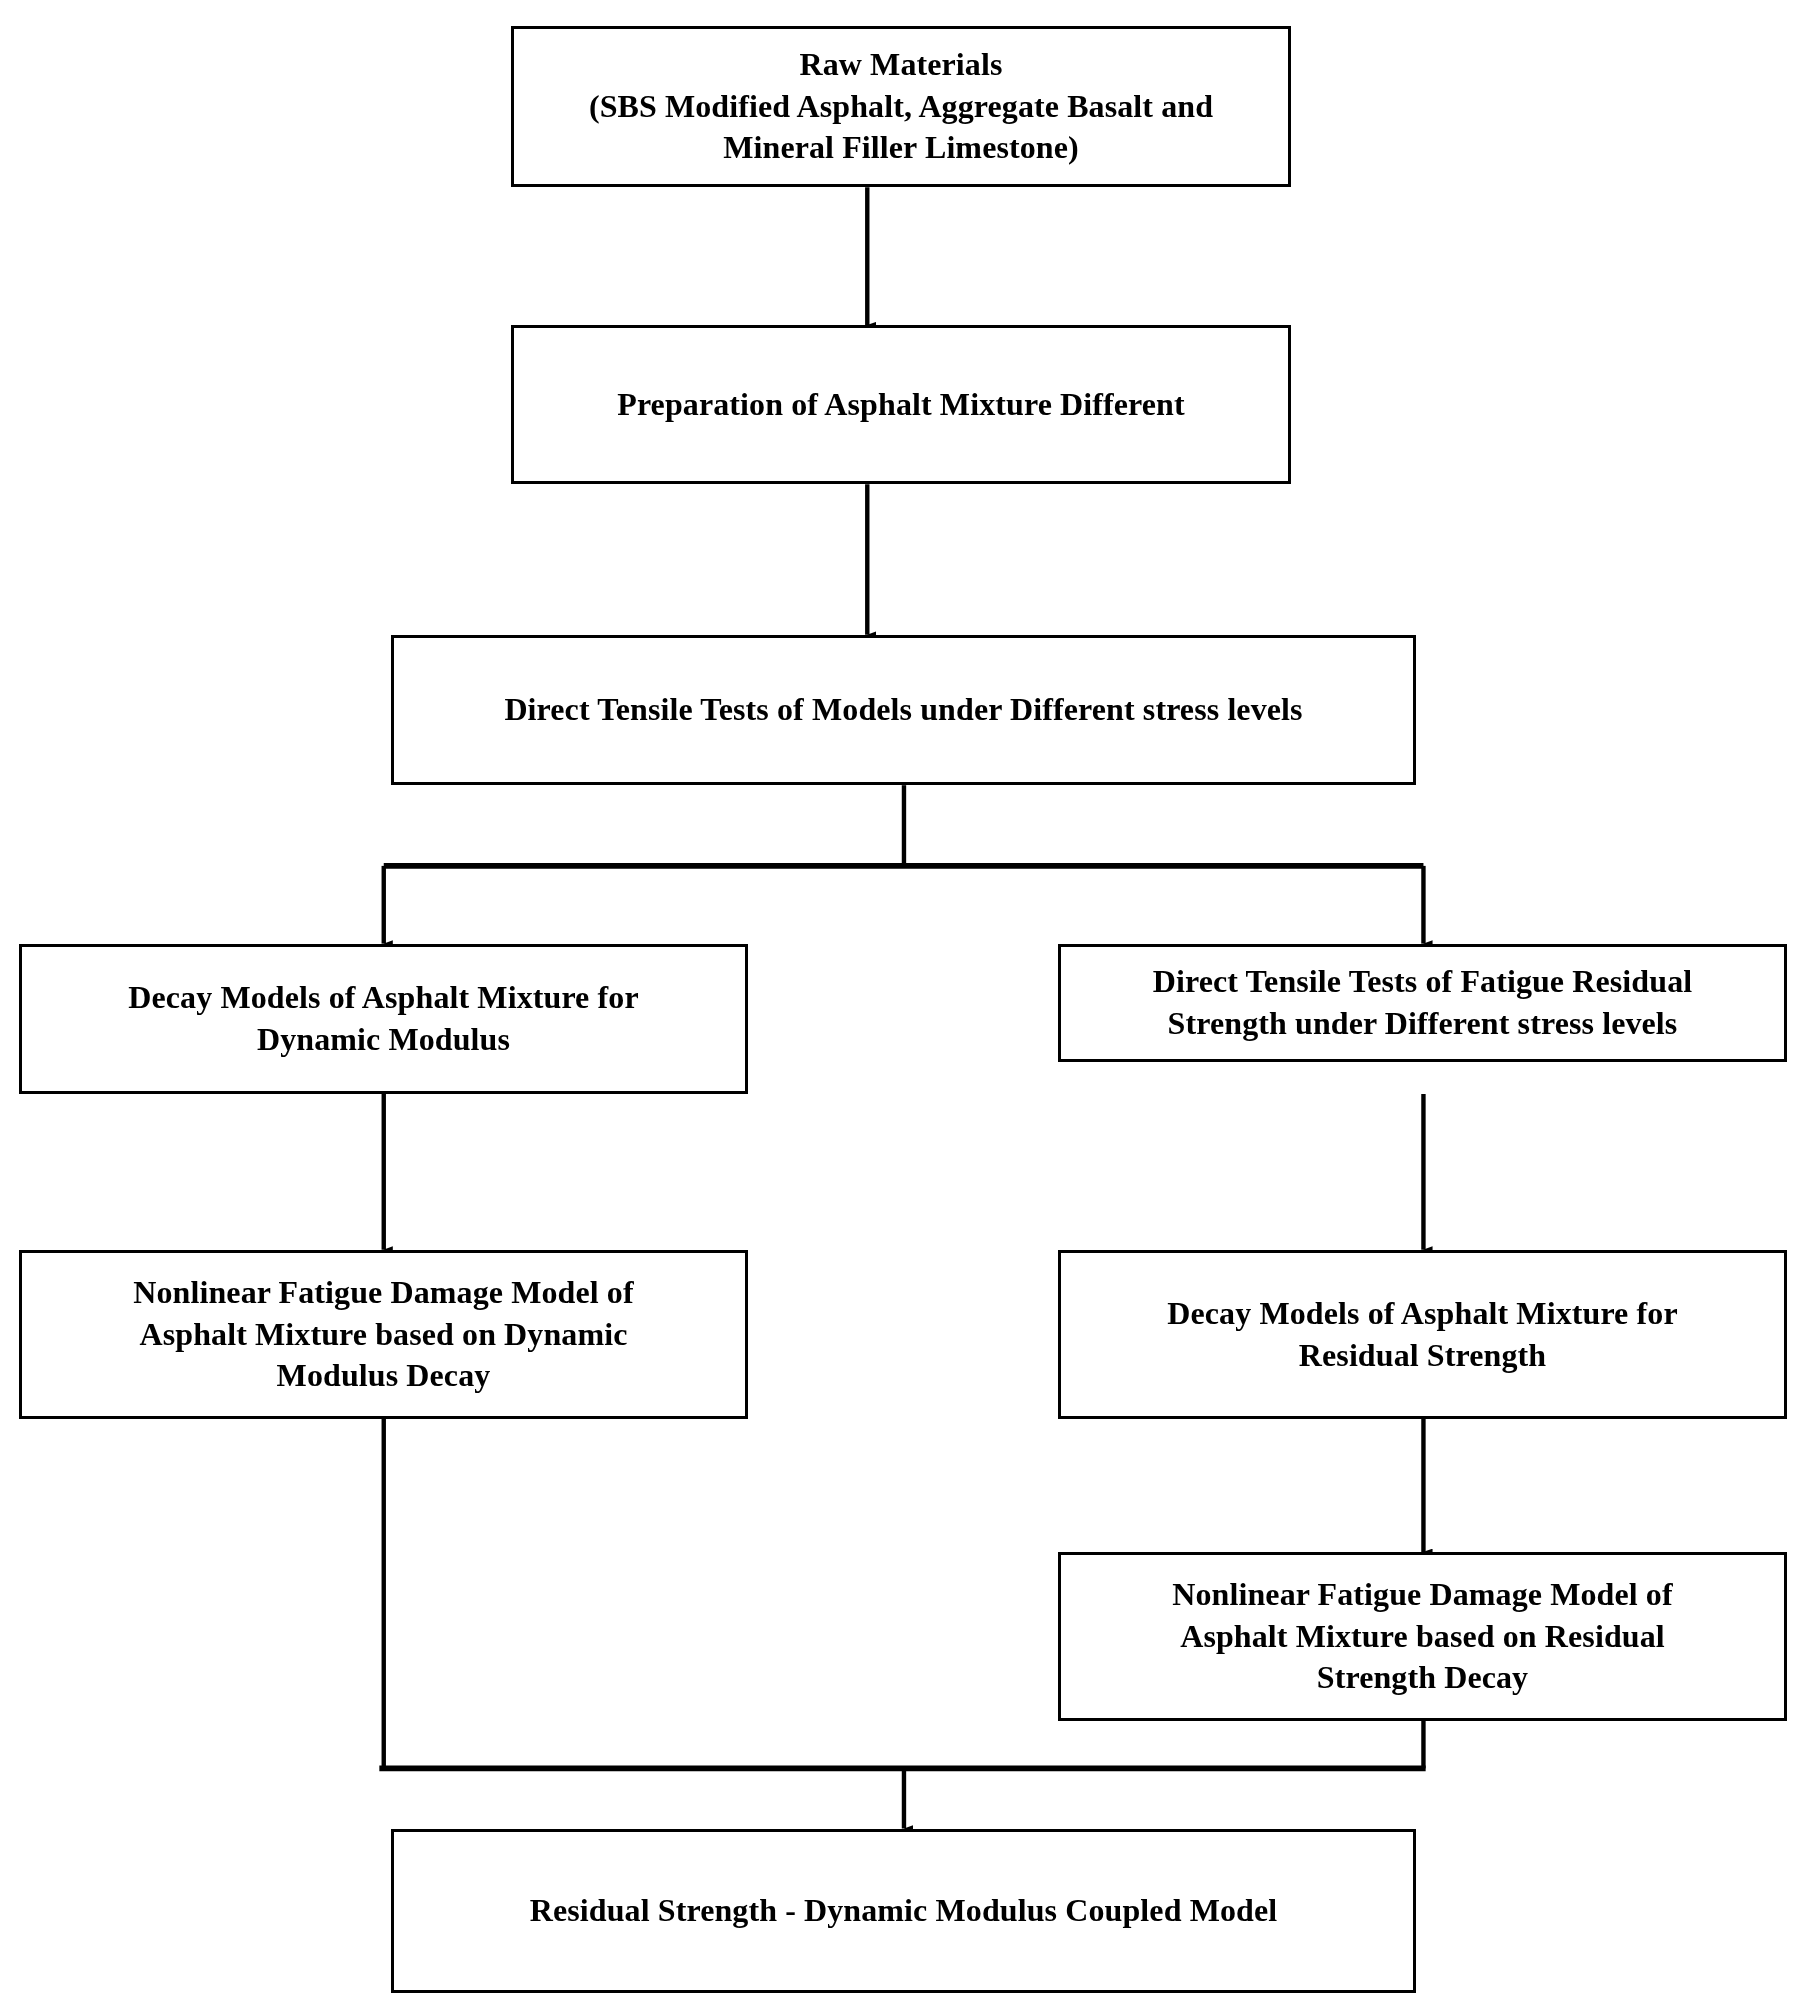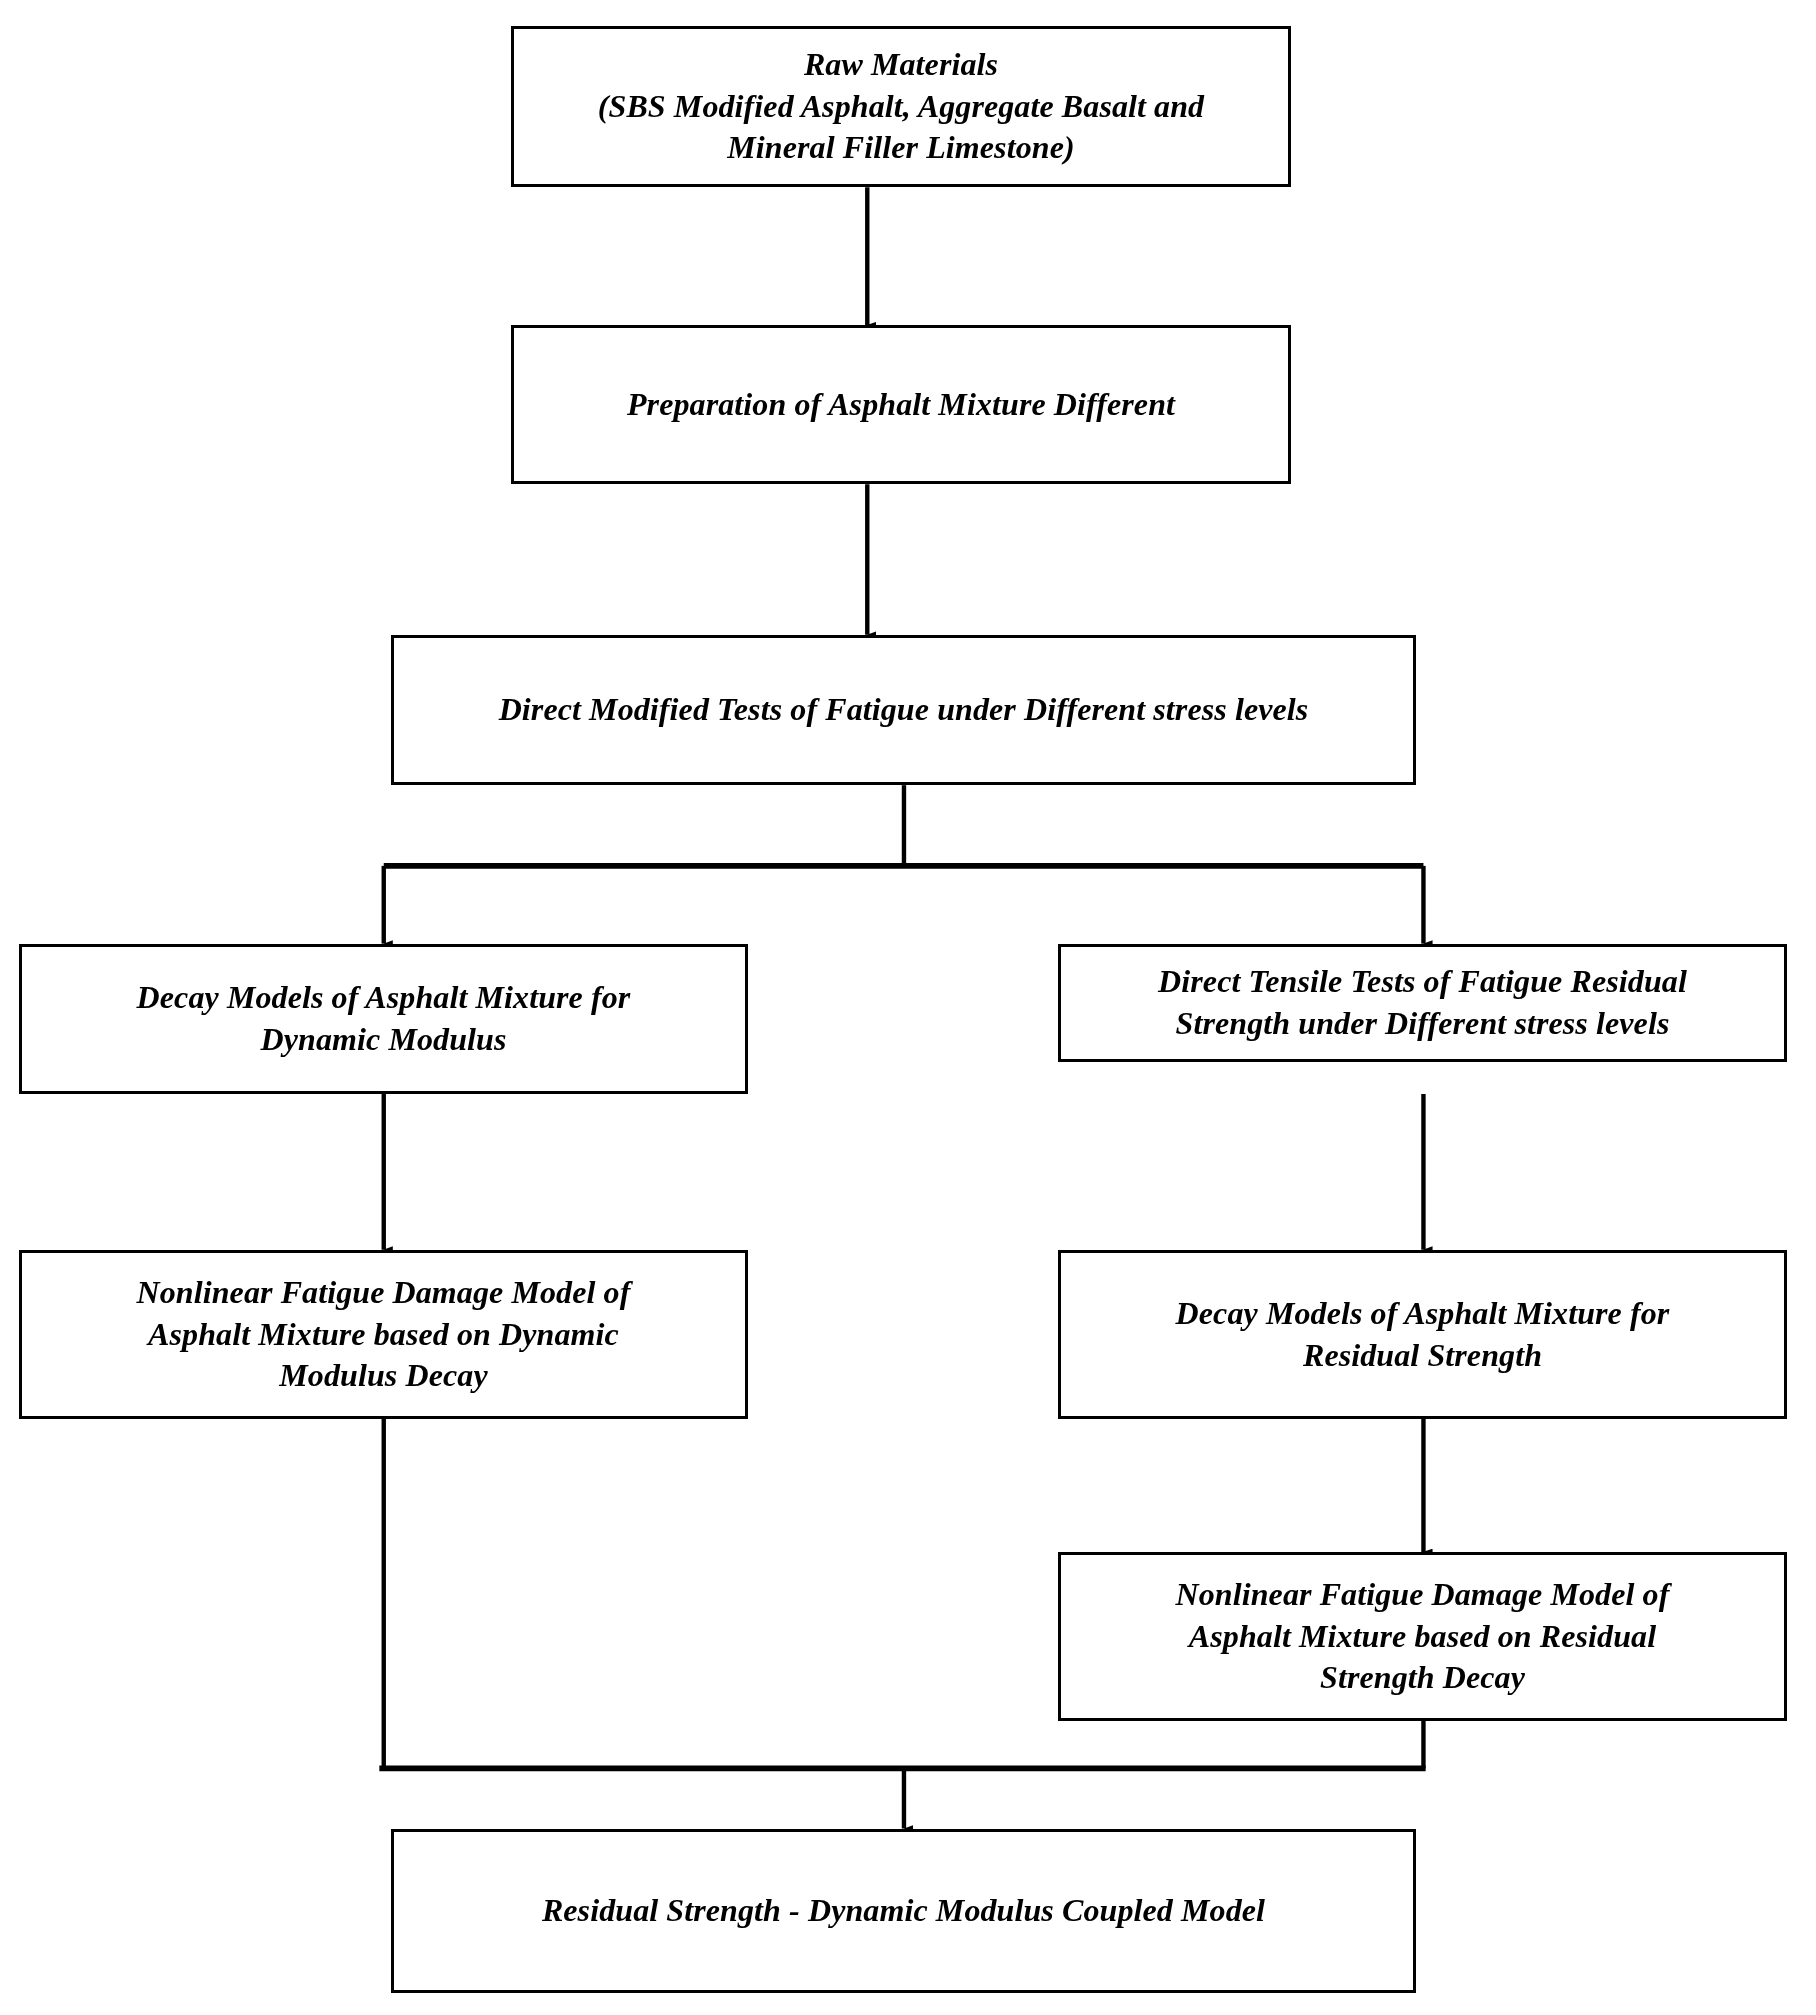--- a/index.html
+++ b/index.html
@@ -29,21 +29,20 @@
     font-size: 32px;
     line-height: 1.30;
     letter-spacing: 0.1px;
     padding: 4.4px 16px;
     white-space: pre-line;
   }
   .node-text {
     display: block;
     width: 100%;
     white-space: pre-line;
-    font-style: italic;
   }
   .connector-layer {
     position: absolute;
     left: 0;
     top: 0;
     width: 1816px;
     height: 2015px;
     pointer-events: none;
   }
 </style>
@@ -104,21 +103,21 @@
     <span class="node-text">Raw Materials
 (SBS Modified Asphalt, Aggregate Basalt and
 Mineral Filler Limestone)</span>
   </div>
 
   <div class="node" style="left:511px; top:325px; width:780px; height:159px;">
     <span class="node-text">Preparation of Asphalt Mixture  Different</span>
   </div>
 
   <div class="node" style="left:391px; top:635px; width:1025px; height:150px;">
-    <span class="node-text">Direct Modified Tests of  Fatigue under Different stress levels</span>
+    <span class="node-text">Direct Tensile Tests of  Models under Different stress levels</span>
   </div>
 
   <div class="node" style="left:19px; top:944px; width:729px; height:150px;">
     <span class="node-text">Decay Models of Asphalt Mixture for
 Dynamic Modulus</span>
   </div>
 
   <div class="node" style="left:1058px; top:944px; width:729px; height:118px;">
     <span class="node-text">Direct Tensile Tests of  Fatigue Residual
 Strength under Different stress levels</span>

